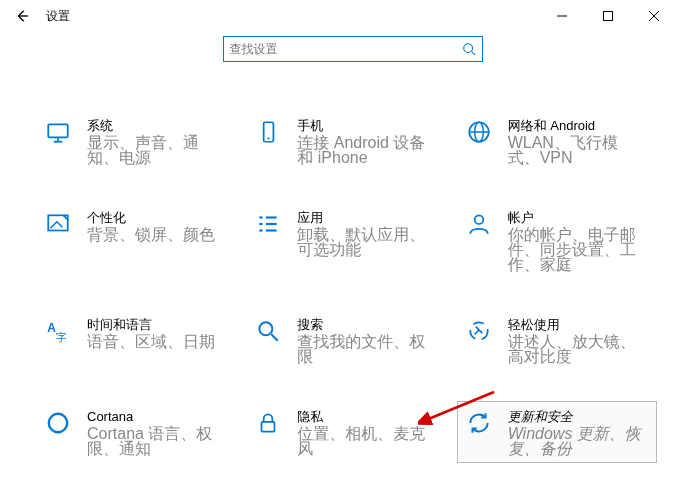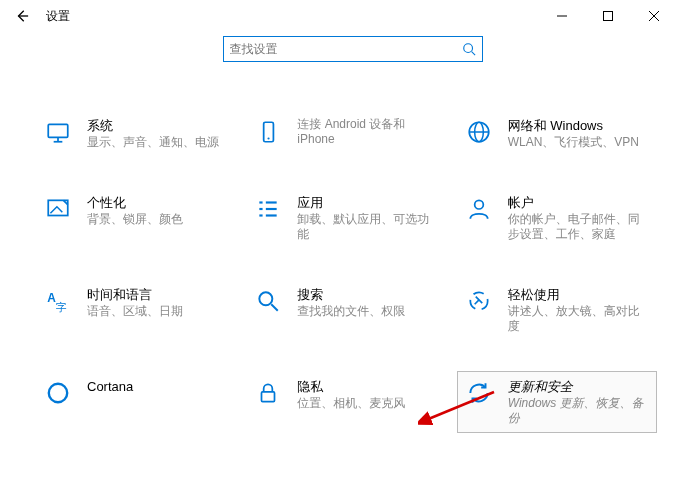--- a/index.html
+++ b/index.html
@@ -12,21 +12,21 @@
   .search-wrap { display: flex; justify-content: center; margin-top: 4px; margin-left: 12px; }
   .searchbox { width: 260px; height: 26px; border: 1px solid #0078d7; display: flex; align-items: center; padding: 0 6px; }
   .searchbox input { flex: 1; border: none; outline: none; font-size: 12px; color: #555; background: transparent; }
   .search-icon { color: #0078d7; }
   .grid { padding: 48px 36px 0 36px; display: grid; grid-template-columns: repeat(3, 1fr); column-gap: 10px; row-gap: 30px; }
   .tile { display: flex; align-items: flex-start; padding: 6px 8px; border: 1px solid transparent; position: relative; min-height: 44px; }
   .tile.highlight { border: 1px solid #bbb; background: #fafafa; font-style: italic; }
   .tile .icon { width: 28px; height: 28px; flex-shrink: 0; color: #0078d7; margin-top: 2px; }
   .tile .txt { margin-left: 14px; }
   .tile .name { font-size: 13px; color: #000; line-height: 18px; }
-  .tile .desc { font-size: 12px; color: #888; line-height: 15px; max-width: 150px; }
+  .tile .desc { font-size: 16px; color: #888; line-height: 15px; max-width: 150px; }
   svg { display: block; }
   .arrow { position: absolute; pointer-events: none; }
 </style>
 </head>
 <body>
 
 <div class="titlebar">
   <div class="back">
     <svg width="14" height="14" viewBox="0 0 16 16">
         <path d="M10 2 L4 8 L10 14" stroke="#000" stroke-width="1.5" fill="none"></path>
@@ -81,33 +81,34 @@
       </div>
     </div>
     <div class="tile">
       <div class="icon">
         <svg width="26" height="26" viewBox="0 0 24 24">
           <rect x="8" y="3" width="9" height="18" rx="1.5" stroke="#0078d7" fill="none" stroke-width="1.6"></rect>
           <circle cx="12.5" cy="18" r="1" fill="#0078d7"></circle>
         </svg>
       </div>
       <div class="txt">
+        <div class="name">手机</div>
         <div class="desc">连接 Android 设备和 iPhone</div>
       </div>
     </div>
     <div class="tile">
       <div class="icon">
         <svg width="26" height="26" viewBox="0 0 24 24">
           <circle cx="12" cy="12" r="9" stroke="#0078d7" fill="none" stroke-width="1.6"></circle>
           <ellipse cx="12" cy="12" rx="4" ry="9" stroke="#0078d7" fill="none" stroke-width="1.4"></ellipse>
           <line x1="3" y1="12" x2="21" y2="12" stroke="#0078d7" stroke-width="1.4"></line>
         </svg>
       </div>
       <div class="txt">
-        <div class="name">网络和 Windows</div>
+        <div class="name">网络和 Android</div>
         <div class="desc">WLAN、飞行模式、VPN</div>
       </div>
     </div>
     <div class="tile">
       <div class="icon">
         <svg width="26" height="26" viewBox="0 0 24 24">
           <rect x="3" y="4" width="18" height="14" stroke="#0078d7" fill="none" stroke-width="1.6"></rect>
           <path d="M17 4 L21 8" stroke="#0078d7" stroke-width="1.6"></path>
           <path d="M5 16 L11 10 L16 15" stroke="#0078d7" fill="none" stroke-width="1.4"></path>
         </svg>
@@ -182,20 +183,21 @@
       </div>
     </div>
     <div class="tile">
       <div class="icon">
         <svg width="26" height="26" viewBox="0 0 24 24">
           <circle cx="12" cy="12" r="8.5" stroke="#0078d7" fill="none" stroke-width="2.2"></circle>
         </svg>
       </div>
       <div class="txt">
         <div class="name">Cortana</div>
+        <div class="desc">Cortana 语言、权限、通知</div>
       </div>
     </div>
     <div class="tile">
       <div class="icon">
         <svg width="26" height="26" viewBox="0 0 24 24">
           <rect x="6" y="11" width="12" height="9" rx="1" stroke="#0078d7" fill="none" stroke-width="1.6"></rect>
           <path d="M8 11 V8 a4 4 0 0 1 8 0 V11" stroke="#0078d7" fill="none" stroke-width="1.6"></path>
         </svg>
       </div>
       <div class="txt">

